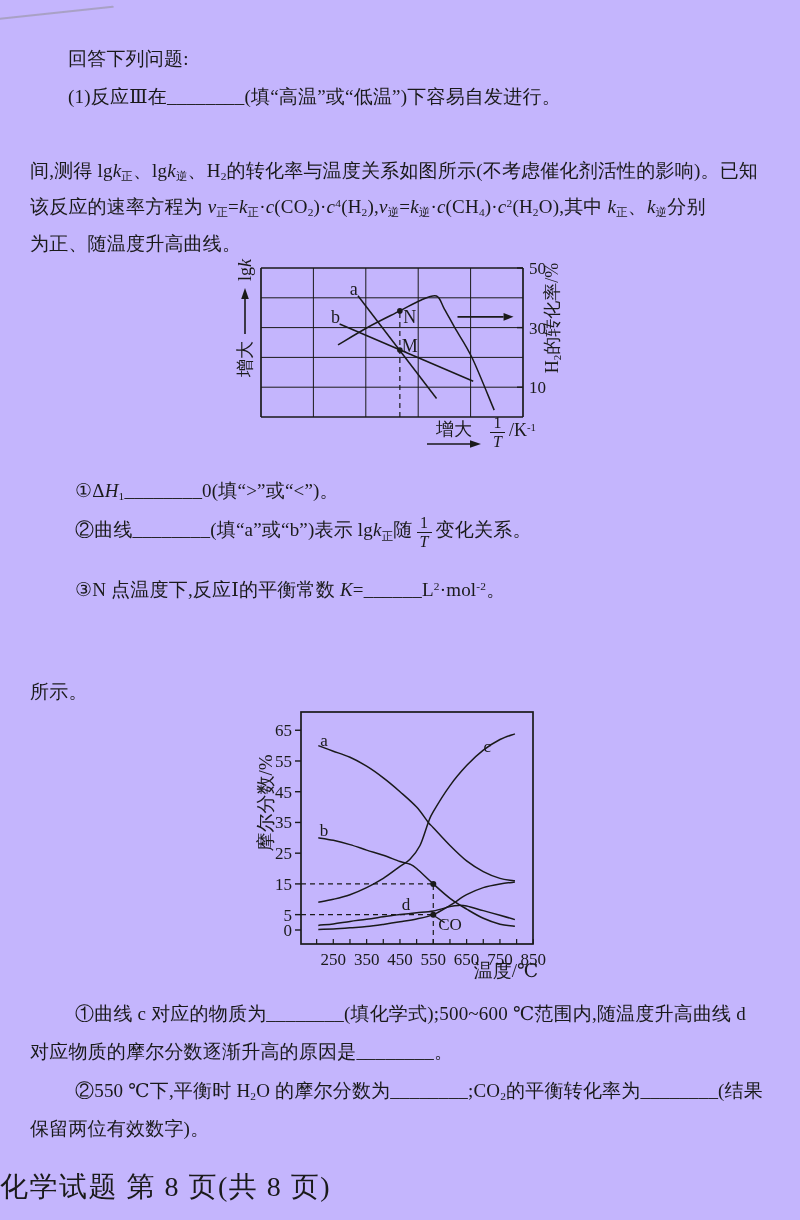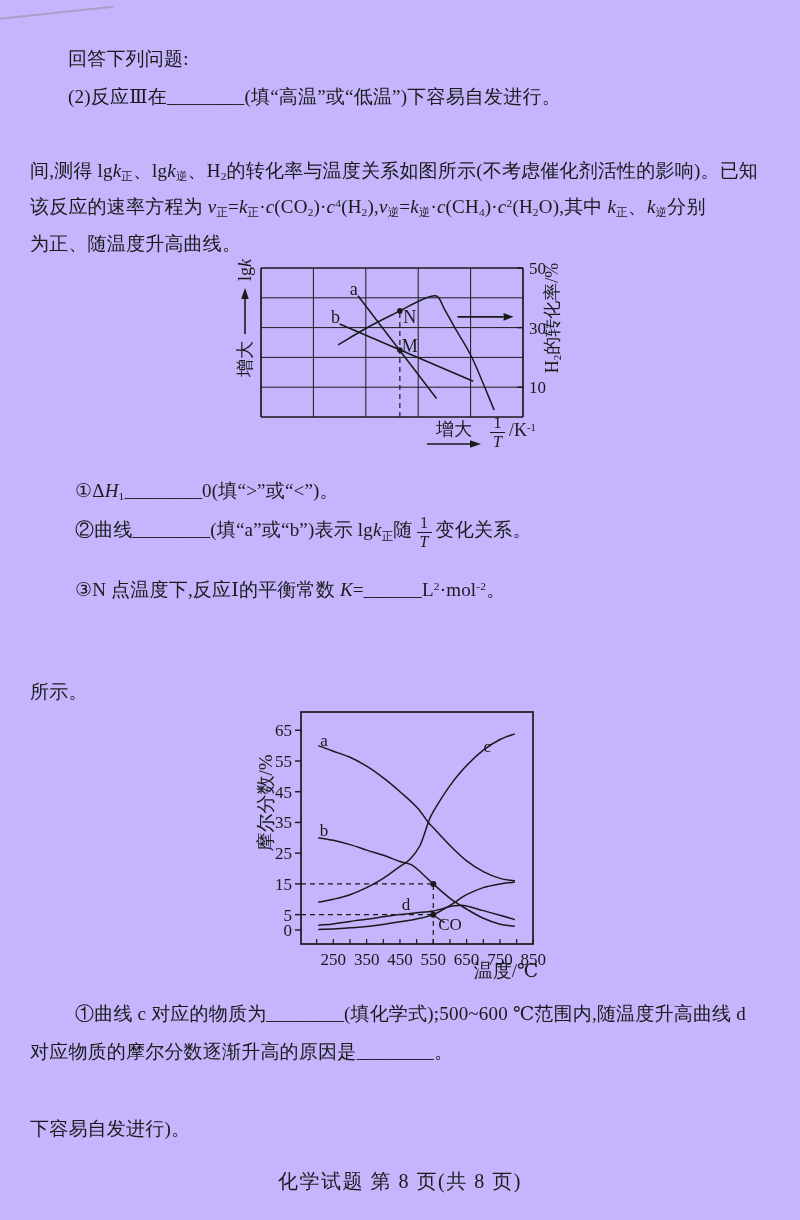--- a/index.html
+++ b/index.html
@@ -19,33 +19,33 @@
            align-items:center;justify-content:center;gap:7px;transform:rotate(-90deg);
            font-size:18px;white-space:nowrap;}
   .c1-right{position:absolute;left:487px;top:307px;width:130px;height:22px;display:flex;
             align-items:center;justify-content:center;transform:rotate(-90deg);
             font-size:18px;white-space:nowrap;}
   .c1-xzd{position:absolute;left:427px;top:419px;display:flex;flex-direction:column;
           align-items:center;font-size:18px;line-height:20px;}
   .c1-xq{position:absolute;left:486px;top:414px;font-size:18px;}
   .arr line{stroke:#1a1a1a;stroke-width:1.6;}
   .arr polygon{fill:#1a1a1a;}
-  .footer{position:absolute;left:0;top:1168px;width:100%;text-align:center;font-size:20px;
+  .footer{position:absolute;left:0;top:1168px;width:100%;font-size:28px;
           letter-spacing:1.5px;}
   .scan-mark{position:absolute;left:-6px;top:12px;width:120px;height:2px;background:#8d8d8d;
              opacity:.5;transform:rotate(-6deg);border-radius:2px;}
 </style>
 </head>
 <body>
 
 <div class="page">
   <div class="scan-mark"></div>
 
   <div class="line" style="left:68px;top:46px">回答下列问题:</div>
-  <div class="line" style="left:68px;top:84px">(2)反应Ⅲ在________(填“高温”或“低温”)下容易自发进行。</div>
+  <div class="line" style="left:68px;top:84px">(1)反应Ⅲ在________(填“高温”或“低温”)下容易自发进行。</div>
   <div class="line" style="left:30px;top:158px">间,测得 lg<i>k</i><sub>正</sub>、lg<i>k</i><sub>逆</sub>、H<sub>2</sub>的转化率与温度关系如图所示(不考虑催化剂活性的影响)。已知</div>
   <div class="line" style="left:30px;top:194px">该反应的速率方程为 <i>v</i><sub>正</sub>=<i>k</i><sub>正</sub>·<i>c</i>(CO<sub>2</sub>)·<i>c</i><sup>4</sup>(H<sub>2</sub>),<i>v</i><sub>逆</sub>=<i>k</i><sub>逆</sub>·<i>c</i>(CH<sub>4</sub>)·<i>c</i><sup>2</sup>(H<sub>2</sub>O),其中 <i>k</i><sub>正</sub>、<i>k</i><sub>逆</sub>分别</div>
   <div class="line" style="left:30px;top:231px">为正、随温度升高曲线。</div>
 
   <svg id="c1" class="chart" width="345" height="165" viewBox="225 258 345 165" style="left:225px;top:258px">
       <line x1="261" y1="417" x2="261" y2="268" stroke="#1a1a1a" stroke-width="1.7"></line>
       <line x1="313.4" y1="417" x2="313.4" y2="268" stroke="#1a1a1a" stroke-width="1"></line>
       <line x1="365.8" y1="417" x2="365.8" y2="268" stroke="#1a1a1a" stroke-width="1"></line>
       <line x1="418.2" y1="417" x2="418.2" y2="268" stroke="#1a1a1a" stroke-width="1"></line>
       <line x1="470.6" y1="417" x2="470.6" y2="268" stroke="#1a1a1a" stroke-width="1"></line>
@@ -163,16 +163,17 @@
       <text x="323.9676" y="836.1275" font-size="17" text-anchor="middle">b</text>
       <text x="487.2846" y="751.62" font-size="17" text-anchor="middle">c</text>
       <text x="405.9594" y="909.5722" font-size="17" text-anchor="middle">d</text>
       <text x="449.95500000000004" y="930.4686" font-size="17" text-anchor="middle">CO</text>
       <text x="272" y="803" font-size="19" text-anchor="middle" transform="rotate(-90 272 803)">摩尔分数/%</text>
       <text x="506" y="977" font-size="19" text-anchor="middle">温度/℃</text>
     </svg>
 
   <div class="line" style="left:75px;top:1001px">①曲线 c 对应的物质为________(填化学式);500~600 ℃范围内,随温度升高曲线 d</div>
   <div class="line" style="left:30px;top:1039px">对应物质的摩尔分数逐渐升高的原因是________。</div>
-  <div class="line" style="left:30px;top:1116px">下容易自发进行)。</div>
+  <div class="line" style="left:75px;top:1078px">②550 ℃下,平衡时 H<sub>2</sub>O 的摩尔分数为________;CO<sub>2</sub>的平衡转化率为________(结果</div>
+  <div class="line" style="left:30px;top:1116px">保留两位有效数字)。</div>
 
   <div class="footer">化学试题 第 8 页(共 8 页)</div>
 </div>
 
 </body></html>

